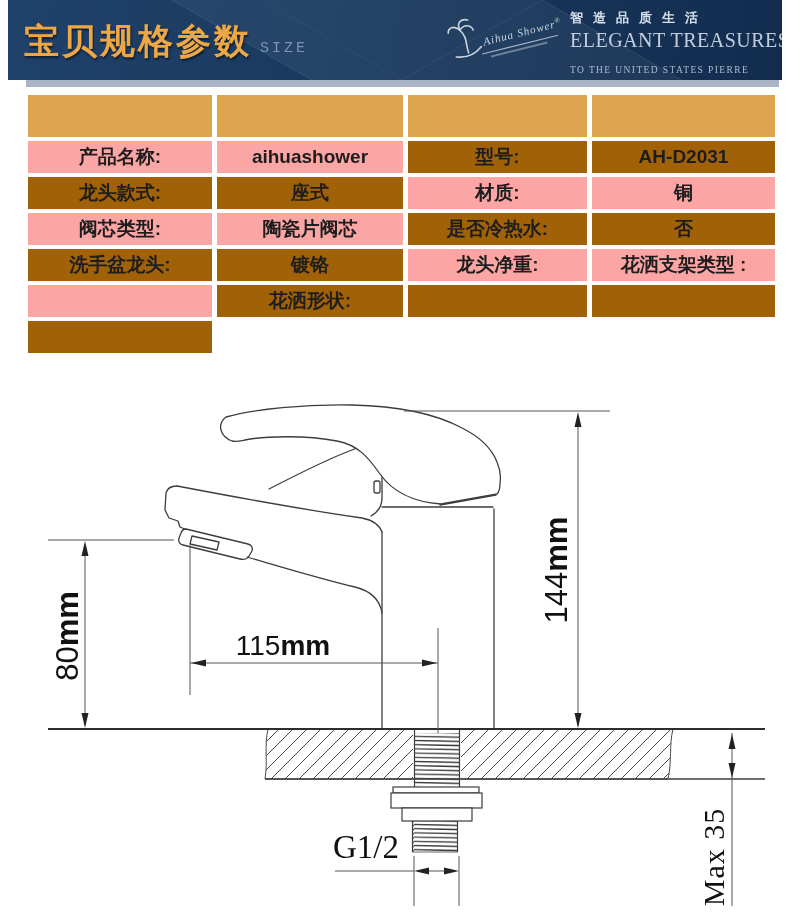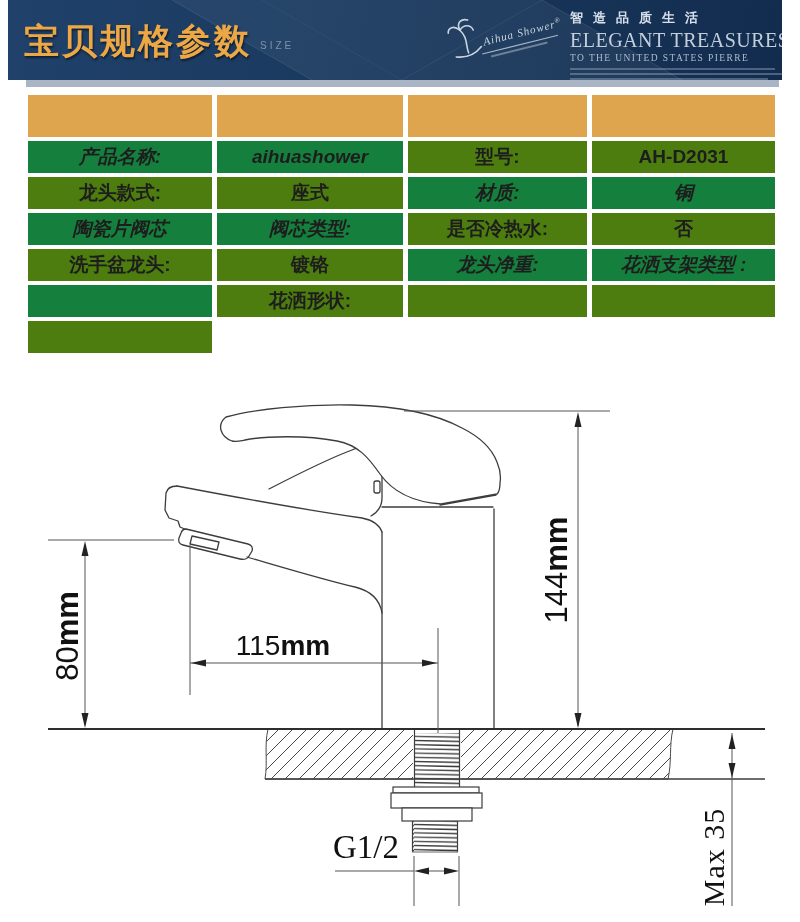--- a/index.html
+++ b/index.html
@@ -6,51 +6,51 @@
   body{width:800px;height:922px;position:relative;overflow:hidden;
        font-family:"Liberation Sans","DejaVu Sans",sans-serif;}
 
   
   .banner{position:absolute;left:8px;top:0;width:774px;height:80px;
           background:linear-gradient(100deg,#20416a 0%,#1a3a60 40%,#16325595 60%,#122c4e 100%),#1a3a60;
           overflow:hidden;}
   .banner-lattice{position:absolute;left:0;top:0;width:774px;height:80px;}
   .banner-title{position:absolute;left:16px;top:18px;font-size:35px;font-weight:bold;
           letter-spacing:3px;color:#EDA845;text-shadow:1px 2px 2px rgba(0,0,0,.5);}
-  .banner-size{position:absolute;left:252px;top:40px;font-size:10px;color:#7F93AE;
-          letter-spacing:3px;}
+  .banner-size{position:absolute;left:252px;top:40px;font-size:15px;color:#7F93AE;
+          letter-spacing:3px;font-family:Liberation Mono, monospace;}
   .logo{position:absolute;left:442px;top:4px;width:140px;height:72px;
         transform:rotate(-14deg);color:#C9D4E1;}
   .logo .script{position:absolute;left:34px;top:22px;font-family:"Liberation Serif",serif;
         font-style:italic;font-size:11px;letter-spacing:1px;white-space:nowrap;}
   .logo .reg{font-size:7px;vertical-align:super;}
   .logo .flourish{position:absolute;left:30px;top:40px;width:78px;height:1px;
         background:rgba(201,212,225,.8);}
   .logo .caption{position:absolute;left:38px;top:44px;width:58px;height:2px;
         background:rgba(201,212,225,.45);}
   .brand-block{position:absolute;left:562px;top:9px;width:210px;}
   .brand-cn{font-size:13px;font-weight:bold;letter-spacing:10px;color:#D7E0EB;white-space:nowrap;}
   .brand-en{font-family:"Liberation Serif",serif;font-size:20px;color:#C3CEDC;
         letter-spacing:.5px;margin-top:2px;white-space:nowrap;}
   .brand-sub{font-family:"Liberation Serif",serif;font-size:9.5px;color:#AFBCCE;
-        letter-spacing:1.4px;margin-top:1px;white-space:nowrap;}
+        letter-spacing:1.4px;margin-top:13px;white-space:nowrap;}
   .brand-lines{margin-top:5px;}
   .brand-lines div{height:2px;background:rgba(172,188,210,.38);margin-bottom:3px;}
   .banner-bar{position:absolute;left:26px;top:80px;width:753px;height:7px;background:#A9B5C5;}
 
   
   .spec-table{position:absolute;left:28px;top:95px;width:747px;display:grid;
       grid-template-columns:184px 186px 179px 183px;
       grid-template-rows:42px repeat(6,32px);
       column-gap:5px;row-gap:4px;}
   .cell{display:flex;align-items:center;justify-content:center;
       font-size:19px;font-weight:bold;color:#1d1d1d;white-space:nowrap;}
   .cell.gold{background:#DFA54E;}
-  .cell.light{background:#15803d;font-style:italic;}
-  .cell.dark{background:#4d7c0f;}
+  .cell.light{background:#fca5a5;}
+  .cell.dark{background:#a16207;}
 
   
   .drawing{position:absolute;left:0;top:0;width:800px;height:922px;}
   .dimtext{font-family:"Liberation Sans","DejaVu Sans",sans-serif;fill:#111;}
   .cadtext{font-family:"Liberation Serif","DejaVu Serif",serif;fill:#111;}
 </style>
 </head>
 <body>
 
 <div class="banner">
@@ -102,22 +102,22 @@
   <div class="cell light">产品名称:</div>
   <div class="cell light">aihuashower</div>
 
   <div class="cell dark">型号:</div>
   <div class="cell dark">AH-D2031</div>
   <div class="cell dark">龙头款式:</div>
   <div class="cell dark">座式</div>
 
   <div class="cell light">材质:</div>
   <div class="cell light">铜</div>
+  <div class="cell light">阀芯类型:</div>
   <div class="cell light">陶瓷片阀芯</div>
-  <div class="cell light">阀芯类型:</div>
 
   <div class="cell dark">是否冷热水:</div>
   <div class="cell dark">否</div>
   <div class="cell dark">洗手盆龙头:</div>
   <div class="cell dark">镀铬</div>
 
   <div class="cell light">龙头净重:</div>
   <div class="cell light">花洒支架类型 :</div>
   <div class="cell light"></div>
 

